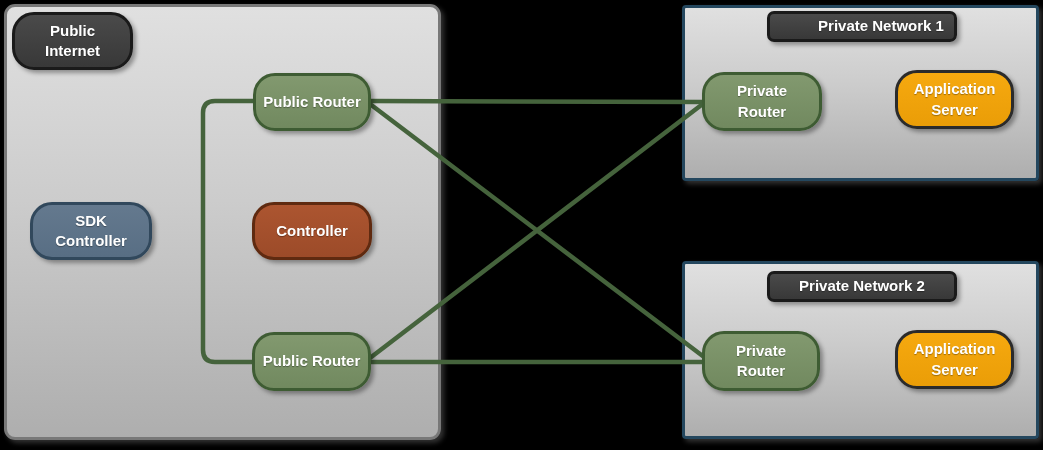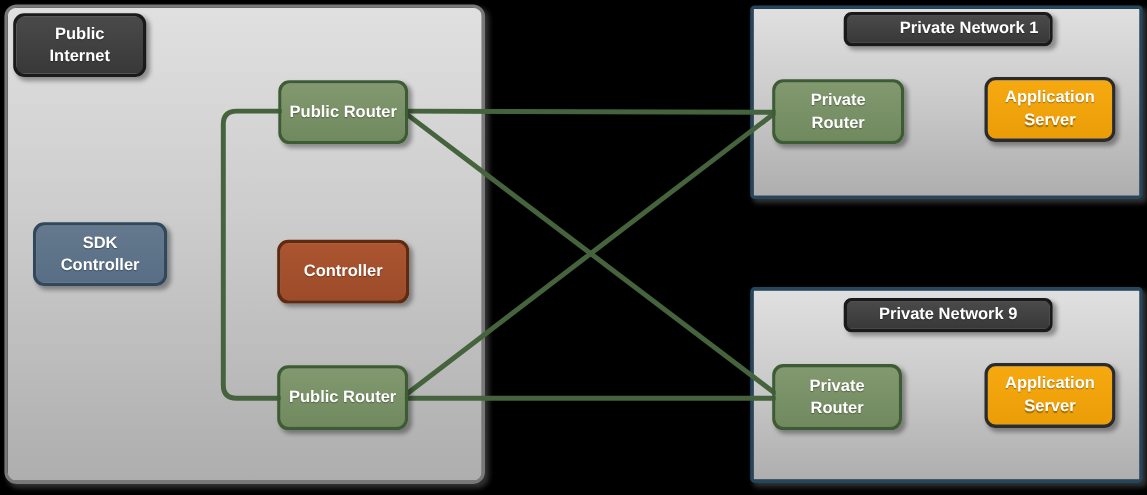--- a/index.html
+++ b/index.html
@@ -61,37 +61,36 @@
     z-index: 10;
     display: flex;
     align-items: center;
     justify-content: center;
     text-align: center;
     box-sizing: border-box;
     color: #ffffff;
     font-weight: bold;
     font-size: 15px;
     line-height: 1.35;
-    border-radius: 10px;
+    border-radius: 22px;
     box-shadow: 3px 3px 4px rgba(0,0,0,0.35);
     text-shadow: 0 1px 1px rgba(0,0,0,0.35);
     padding: 2px 6px;
   }
   .node-dark {
     background: linear-gradient(180deg, #4a4a4a 0%, #383838 100%);
     border: 3px solid #1a1a1a;
   }
   .node-green {
     background: linear-gradient(180deg, #82996f 0%, #71895f 100%);
     border: 3px solid #3e5c33;
   }
   .node-rust {
     background: linear-gradient(180deg, #ac5530 0%, #9c4b29 100%);
     border: 3px solid #5f2a10;
-    margin-top: 16px;
   }
   .node-slate {
     background: linear-gradient(180deg, #64798e 0%, #586e84 100%);
     border: 3px solid #31485c;
   }
   .node-orange {
     background: linear-gradient(180deg, #f6a90f 0%, #ea9d07 100%);
     border: 3px solid #2b2b2b;
   }
   
@@ -127,17 +126,17 @@
   <div class="node node-dark" id="public-internet-label">Public Internet</div>
   <div class="node node-slate" id="sdk-application-node">SDK Controller</div>
   <div class="node node-rust" id="controller-node">Controller</div>
   <div class="node node-green" id="public-router-top-node">Public Router</div>
   <div class="node node-green" id="public-router-bottom-node">Public Router</div>
 
   <div class="node node-dark" id="private-network-1-label">Private Network 1</div>
   <div class="node node-green" id="private-router-1-node">Private Router</div>
   <div class="node node-orange" id="application-server-1-node">Application Server</div>
 
-  <div class="node node-dark" id="private-network-2-label">Private Network 9</div>
+  <div class="node node-dark" id="private-network-2-label">Private Network 2</div>
   <div class="node node-green" id="private-router-2-node">Private Router</div>
   <div class="node node-orange" id="application-server-2-node">Application Server</div>
 
 </div>
 
 </body></html>

